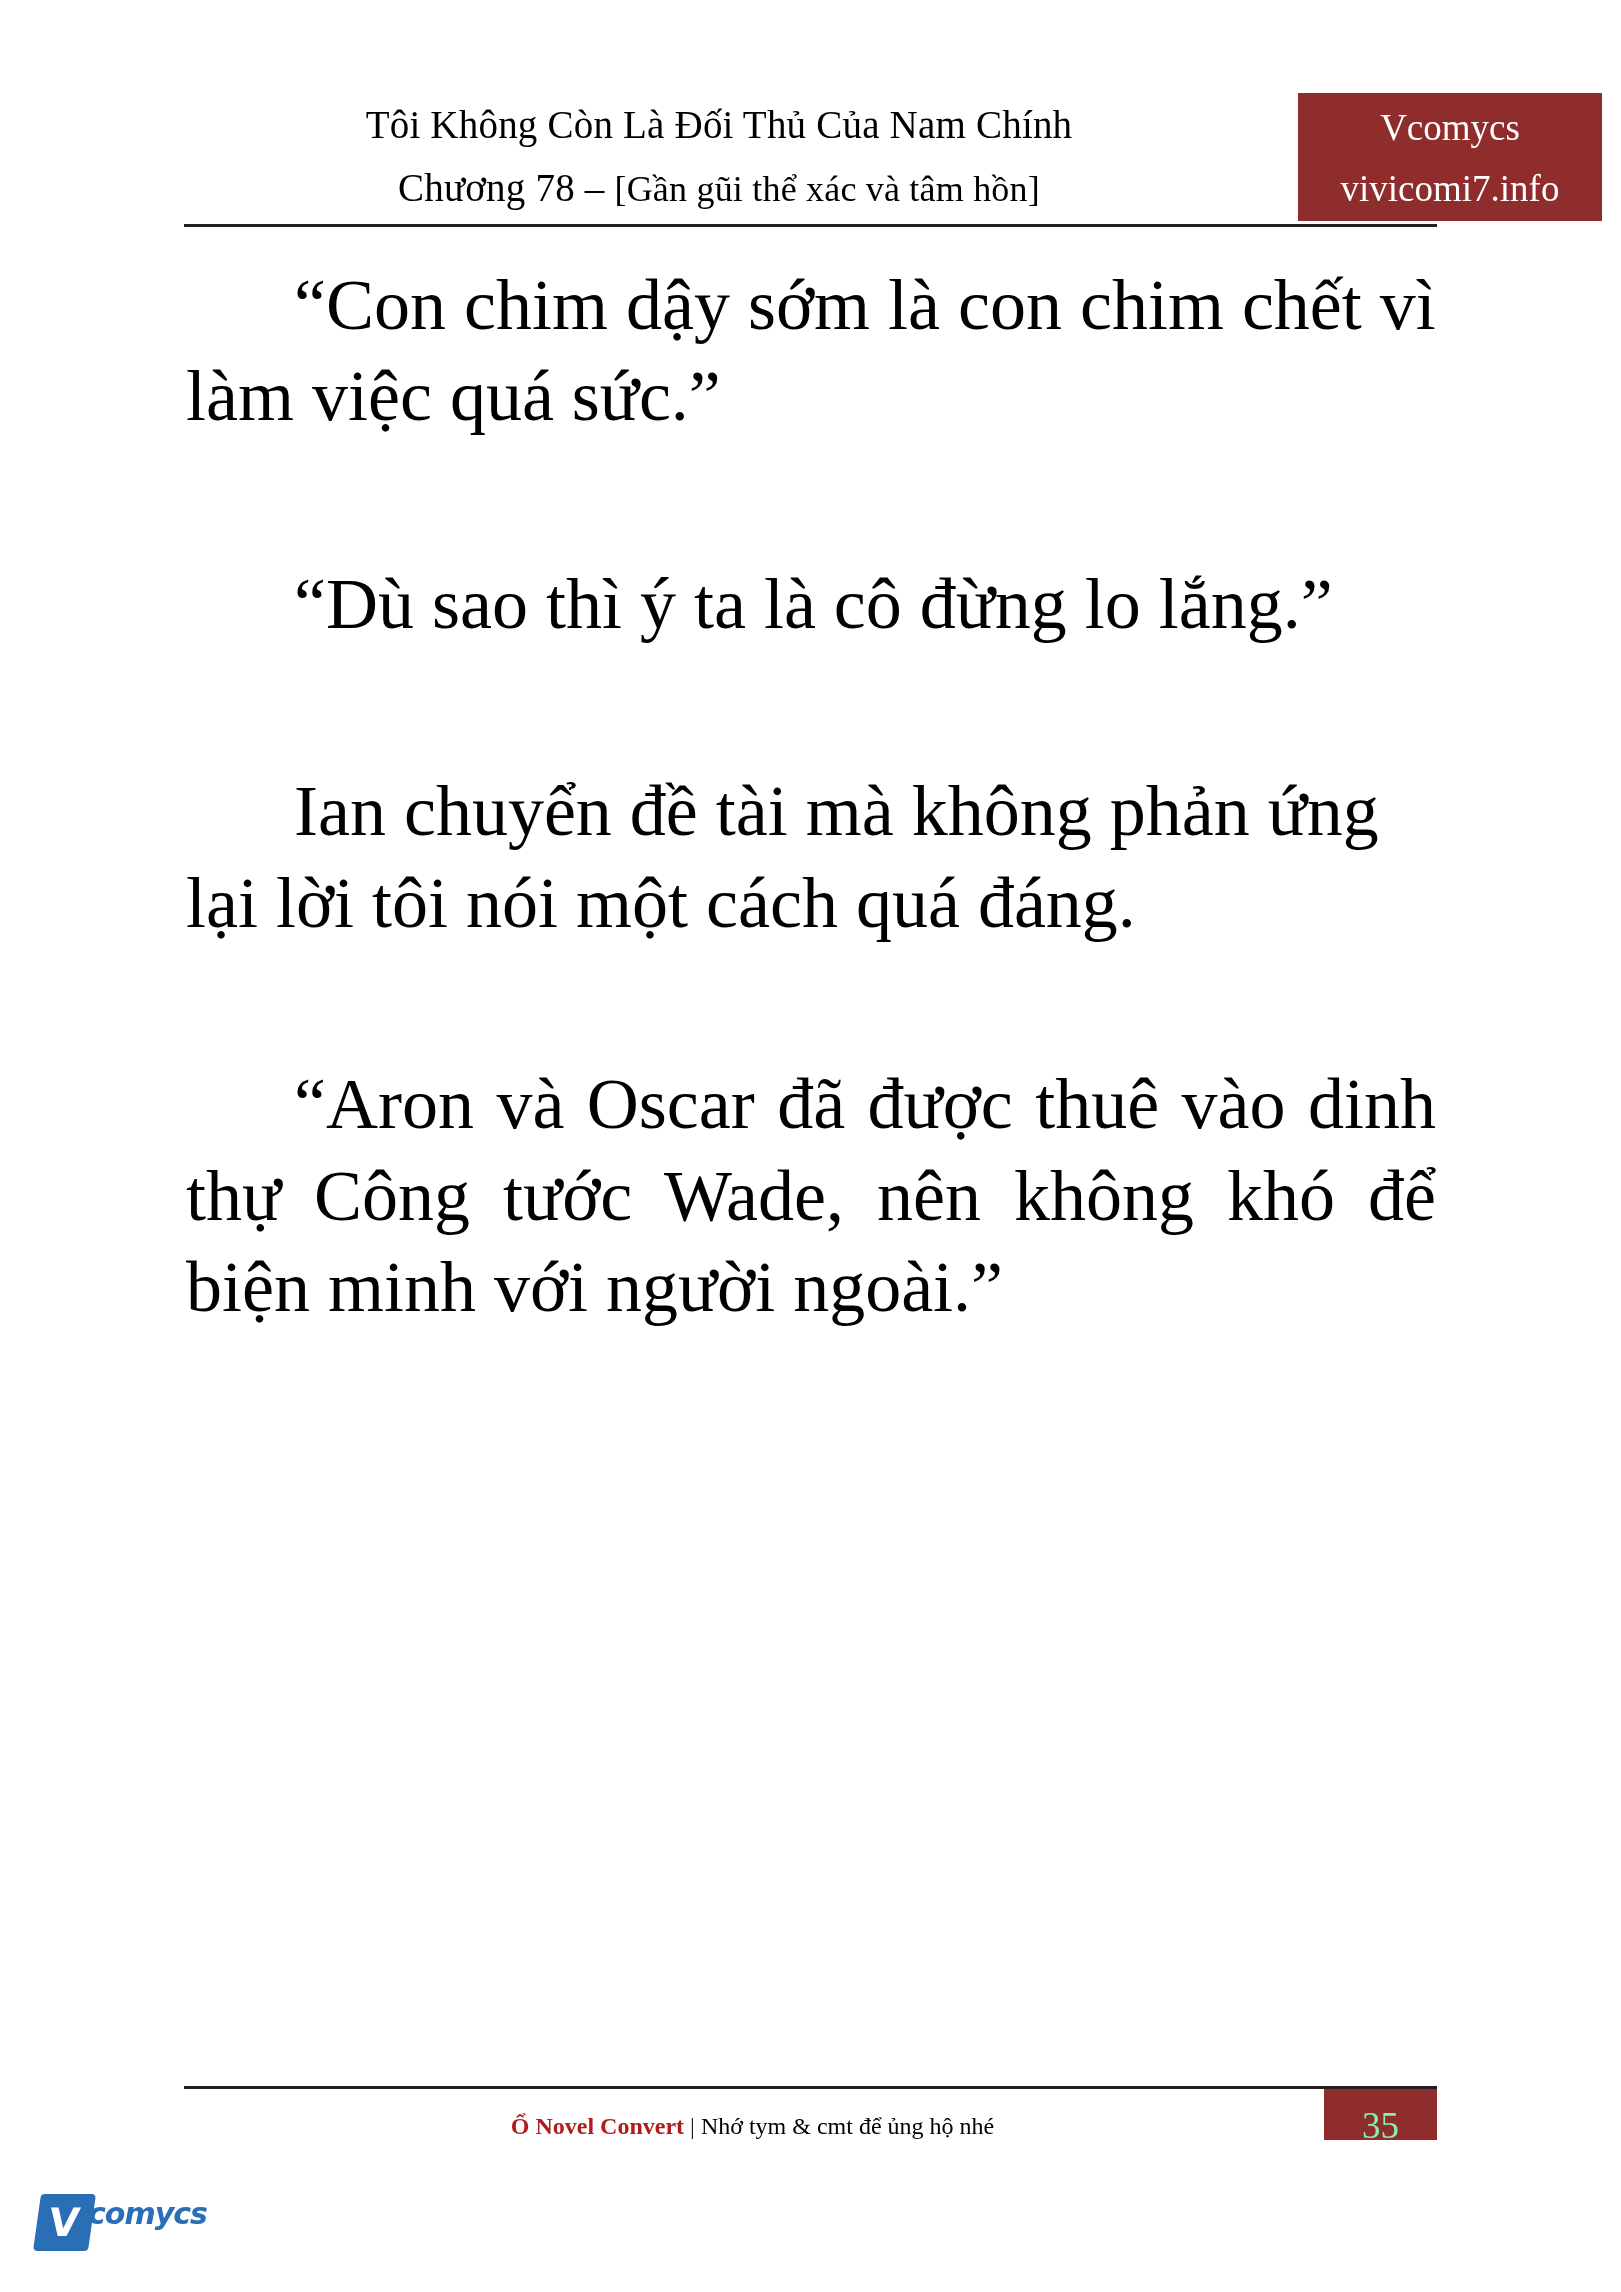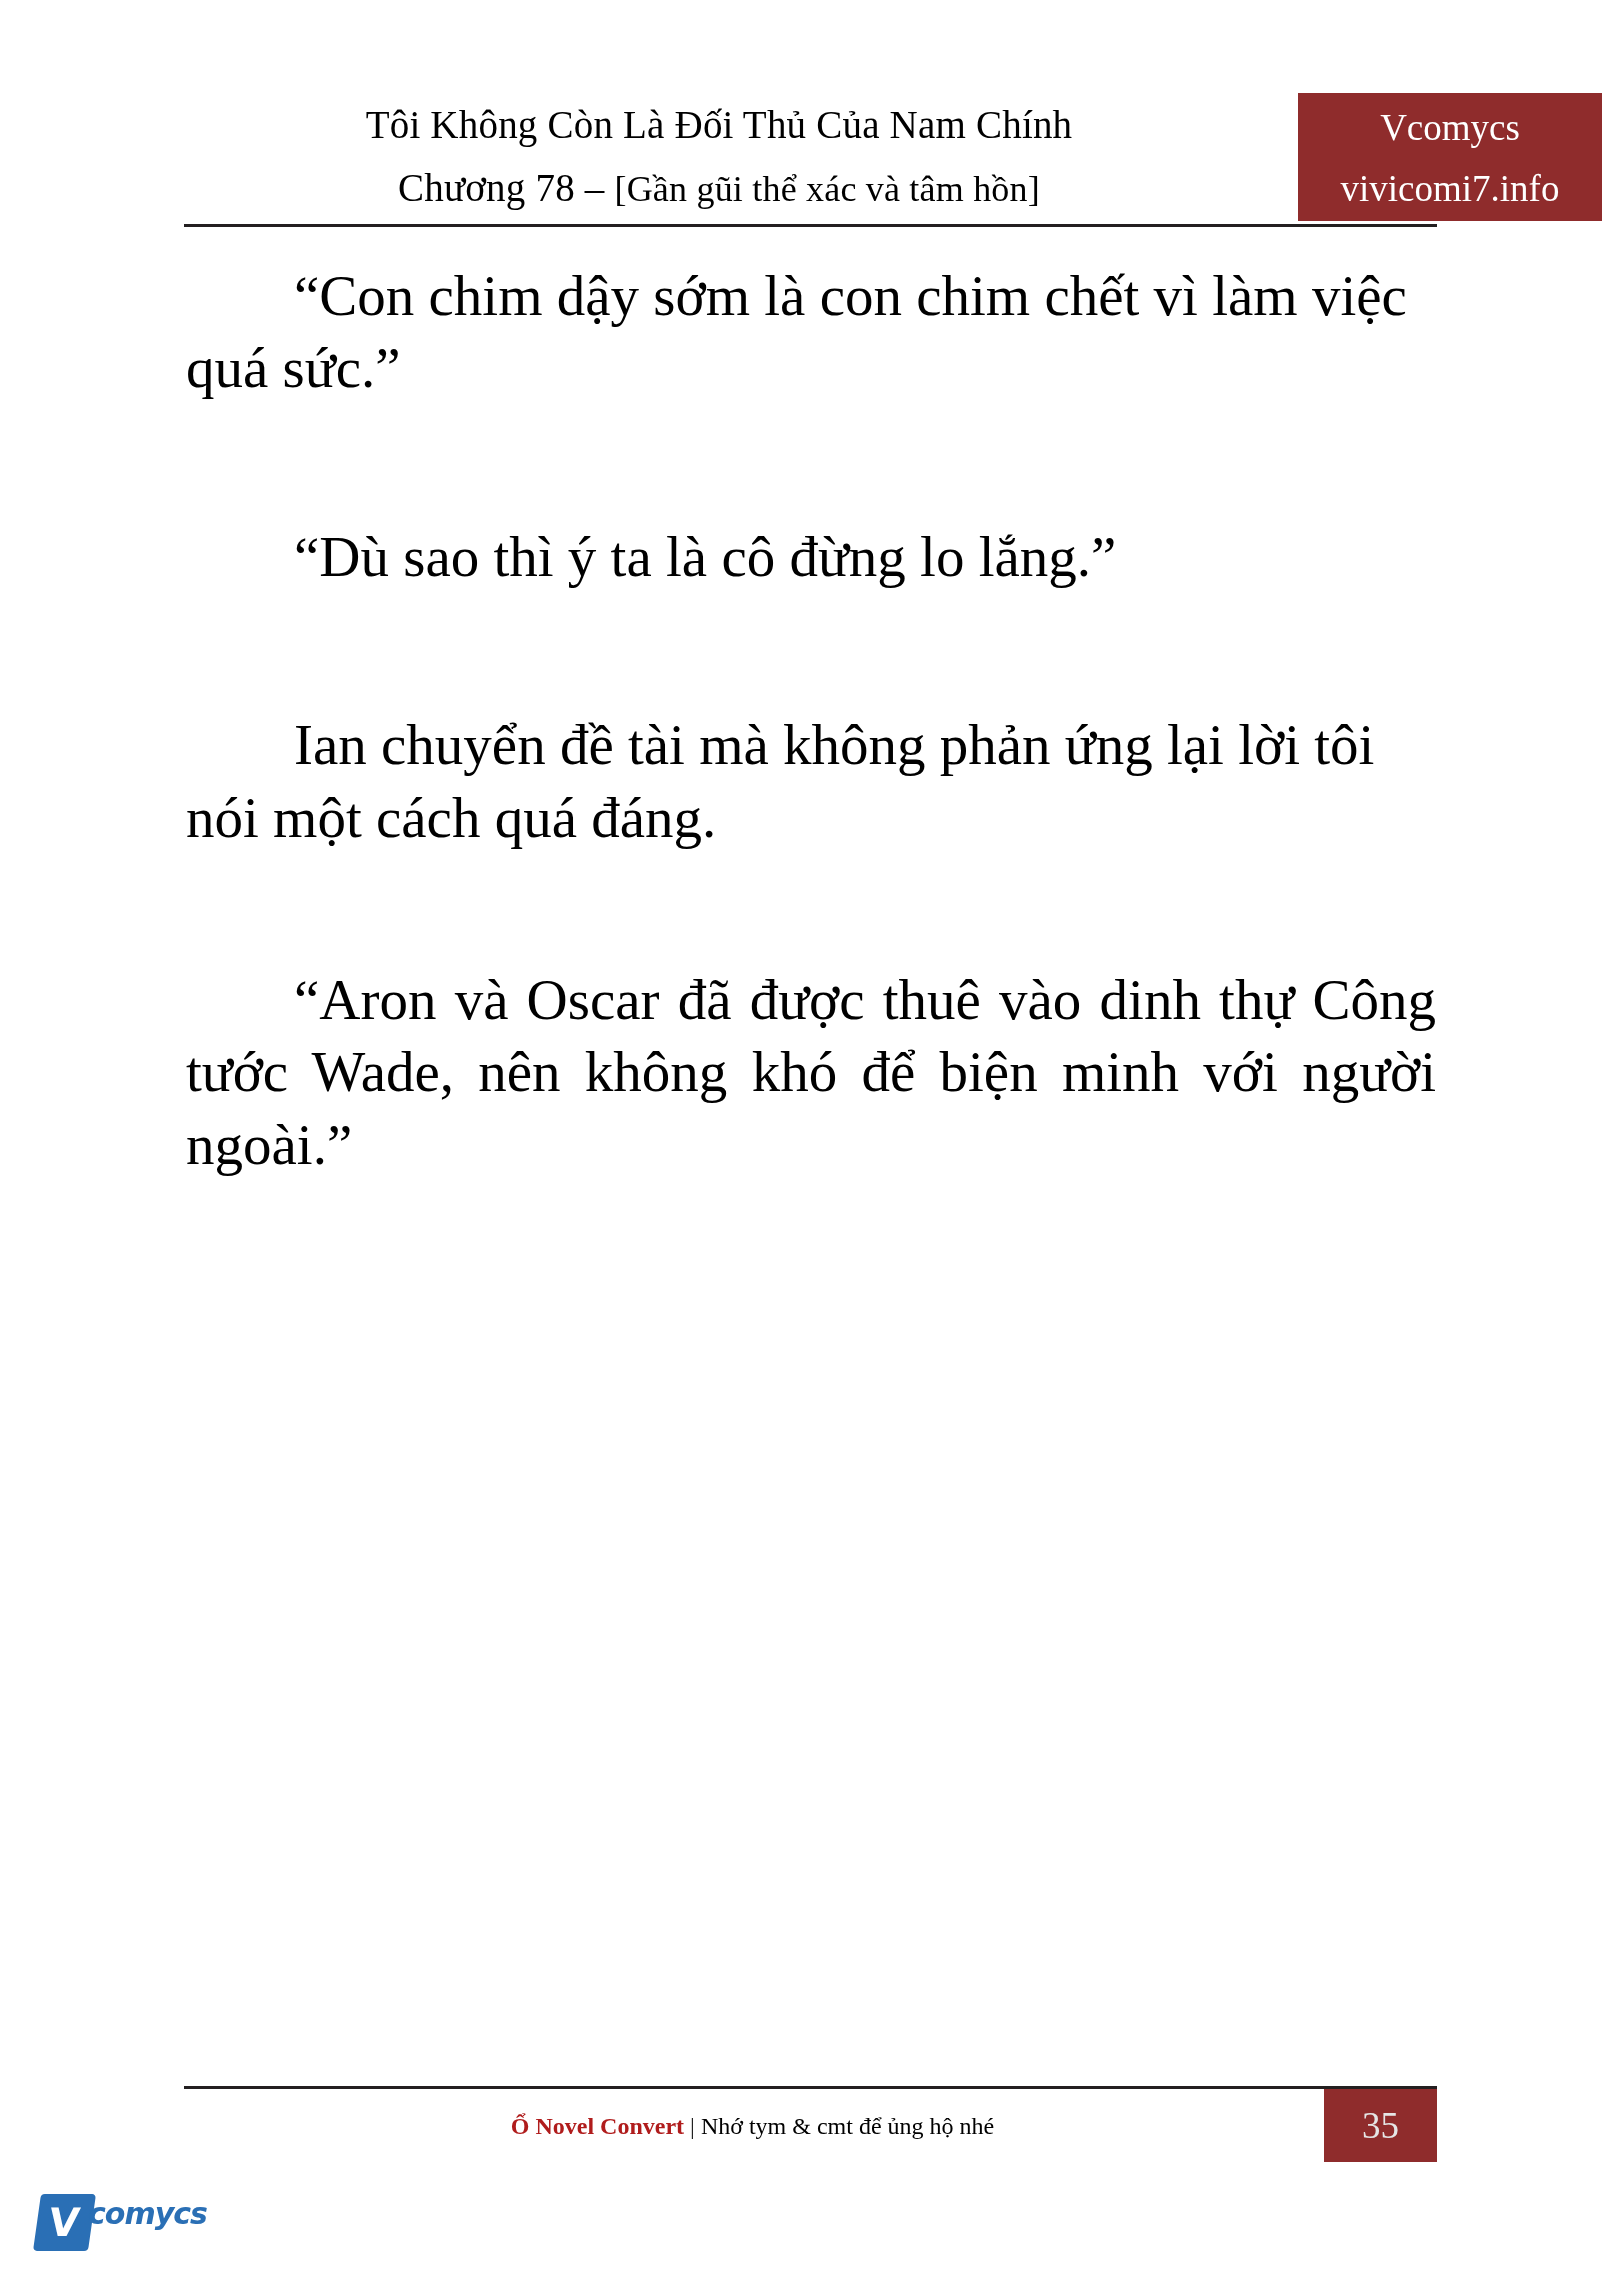--- a/index.html
+++ b/index.html
@@ -77,21 +77,21 @@
 
   
   .content {
     position: absolute;
     left: 186px;
     top: 260px;
     width: 1250px;
   }
   p.para {
     margin: 0 0 0 0;
-    font-size: 57px;
+    font-size: 72px;
     line-height: 1.27;
     text-align: justify;
     text-indent: 108px;
     letter-spacing: 0px;
   }
   p.para.last-left {
     text-align: left;
   }
   .gap {
     height: 116px;
@@ -134,23 +134,23 @@
     color: #222;
   }
   .footer-text .note {
     color: #000;
   }
   .footer-page {
     position: absolute;
     left: 1140px;
     top: 2.9px;
     width: 113px;
-    height: 73px;
+    height: 51px;
     background: #8f2c2c;
-    color: #e5e5e5;
+    color: #86efac;
     font-size: 37px;
     line-height: 73px;
     text-align: center;
   }
 
   
   .watermark {
     position: absolute;
     left: 37px;
     top: 2188px;

